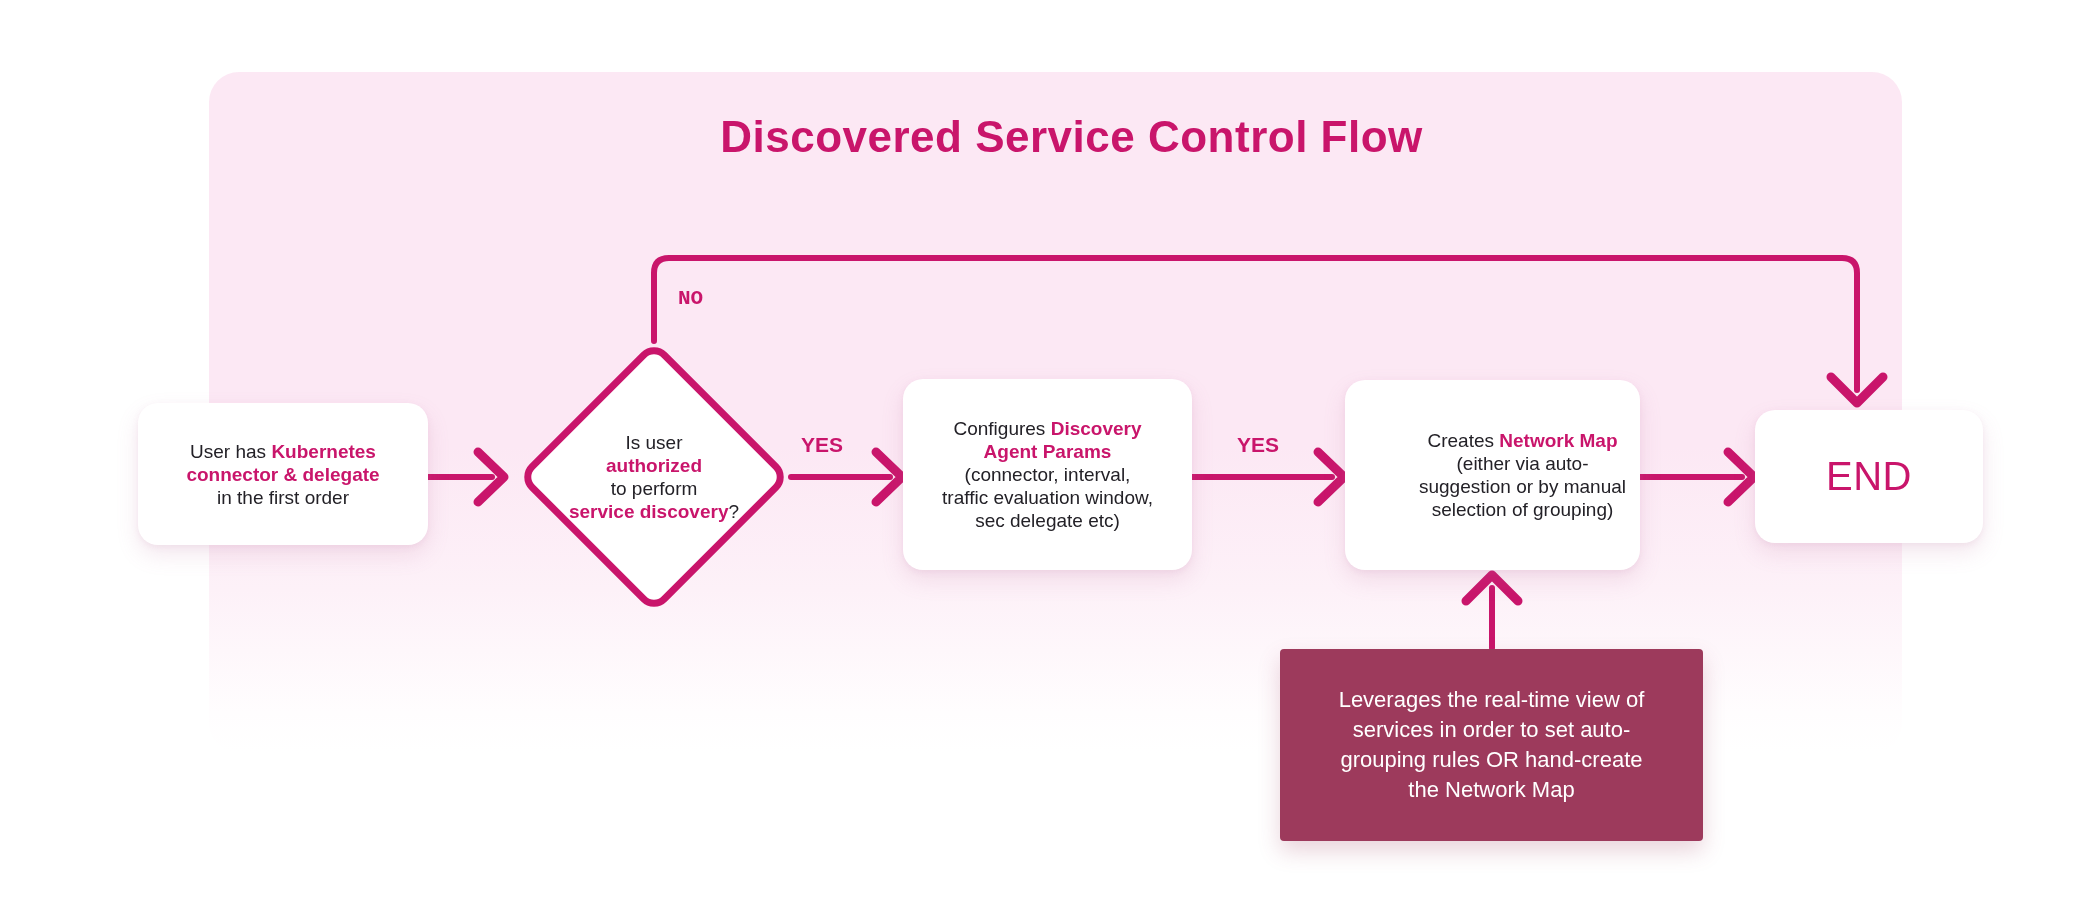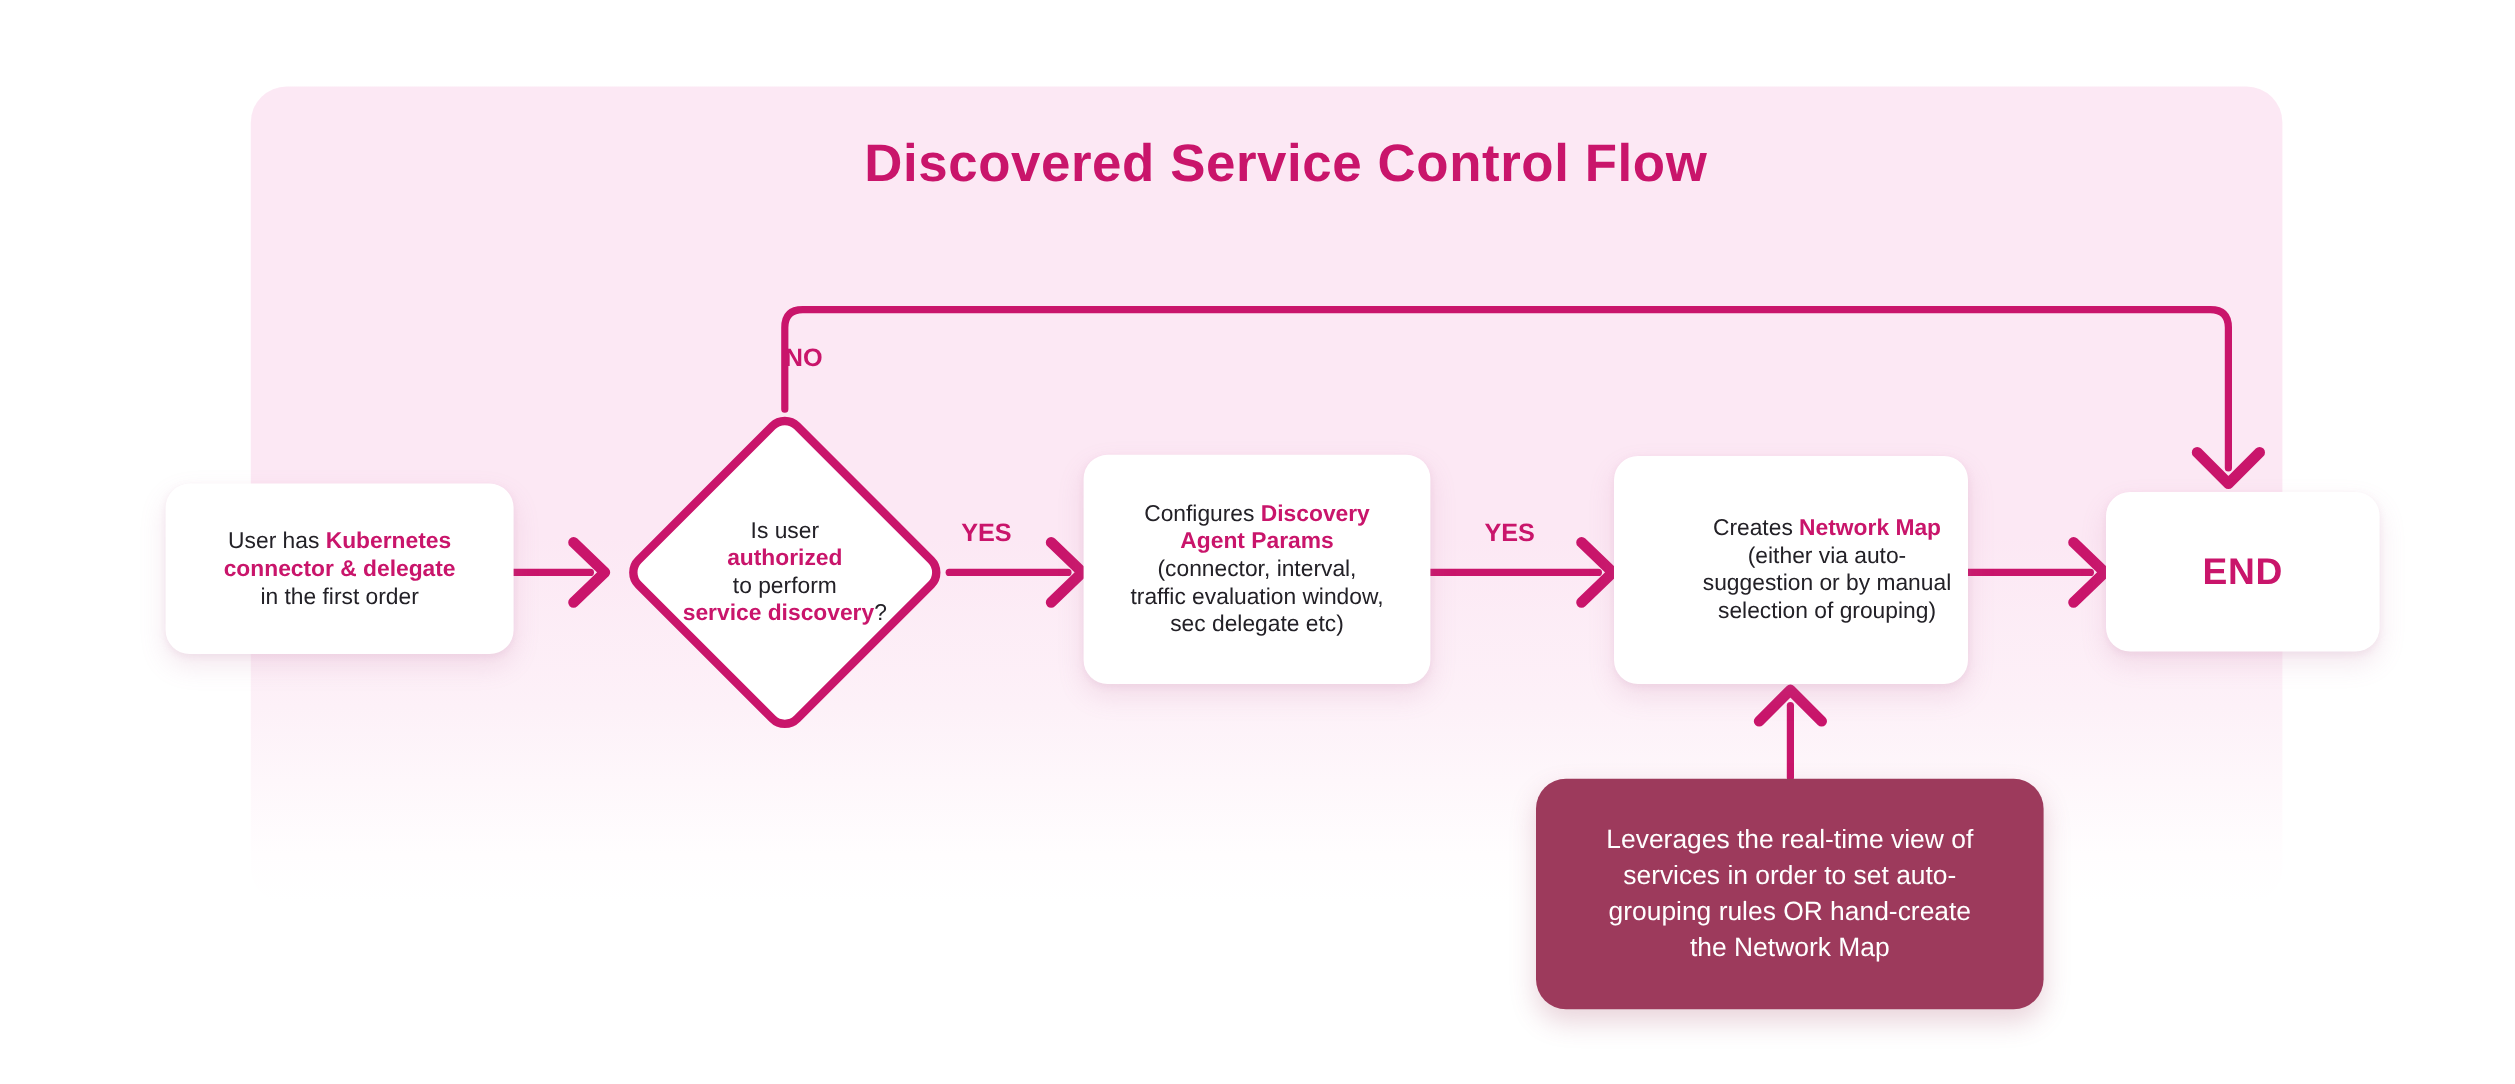--- a/index.html
+++ b/index.html
@@ -69,54 +69,54 @@
   }
   .body-text{
     font-size:19px;line-height:23px;color:var(--ink);
   }
   .accent-bold{color:var(--accent);font-weight:bold;}
   .node-start{left:115px;top:403px;width:290px;height:142px;padding:10px 18px;margin-left:23px;}
   .node-configure{left:903px;top:379px;width:289px;height:191px;padding:10px 12px;justify-content:center;}
   .node-create{left:1345px;top:380px;width:295px;height:190px;padding:10px 14px;justify-content:flex-end;}
   .node-end{left:1755px;top:410px;width:228px;height:133px;}
   .end-label{
-    font-size:31px;font-weight:bold;color:var(--accent);letter-spacing:0.5px;
+    font-size:40px;font-weight:normal;color:var(--accent);letter-spacing:0.5px;
   }
   .decision-shape{
     position:absolute;z-index:3;
     left:557px;top:380px;width:194px;height:194px;
     transform:rotate(45deg);
     background:var(--card-white);
     border:7px solid var(--accent);
     border-radius:18px;
     display:flex;align-items:center;justify-content:center;
   }
   .decision-text{
     transform:rotate(-45deg);
     width:210px;
     text-align:center;
   }
   .node-note{
     left:1280px;top:649px;width:423px;height:192px;
     background:var(--note-bg);
-    border-radius:25px;
+    border-radius:4px;
     color:#FFFFFF;
     font-size:22px;line-height:30px;
     padding:20px 28px;
     box-shadow:0 10px 22px rgba(157,58,92,0.22);
     z-index:3;
     display:flex;align-items:center;justify-content:center;
     text-align:center;
   }
   .edge-label{
     position:absolute;z-index:4;
     font-weight:bold;color:var(--accent);
     font-size:21px;line-height:24px;
   }
-  .label-no{left:654px;top:287px;}
+  .label-no{left:678px;top:287px;font-family:Liberation Mono, monospace;}
   .label-yes-1{left:801px;top:433px;}
   .label-yes-2{left:1237px;top:433px;}
 </style>
 </head>
 <body>
 
 <div class="stage">
 
   <div class="flow-container"></div>
 

